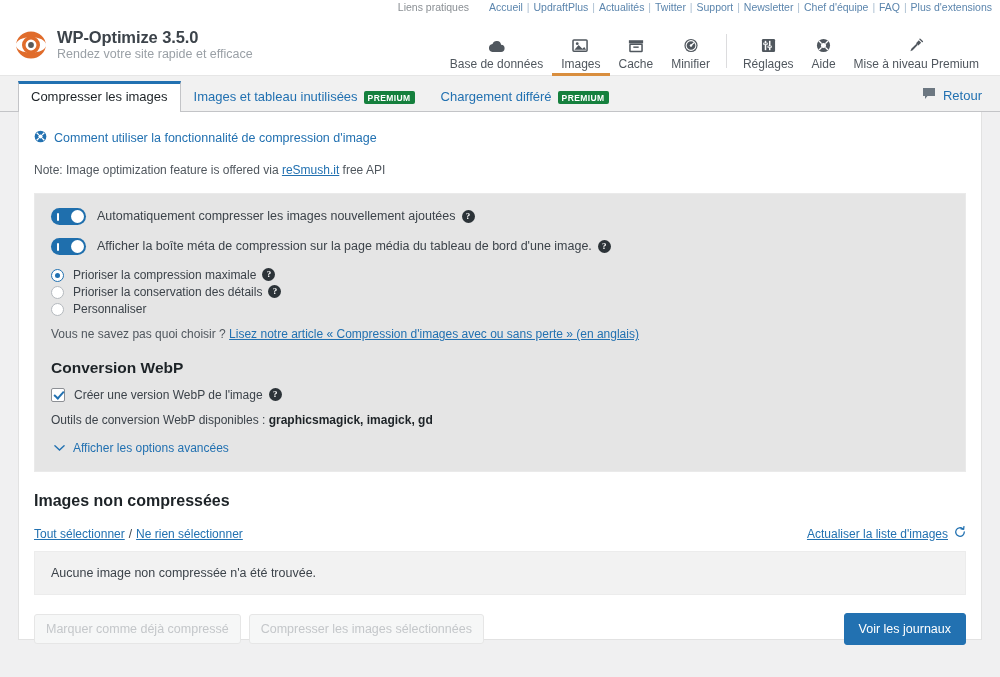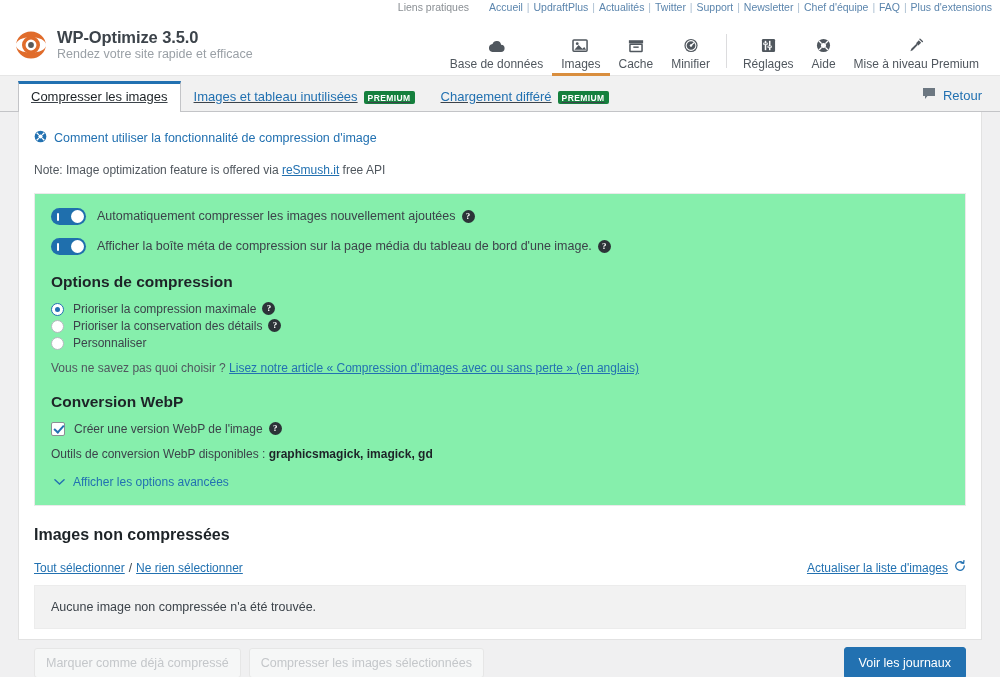--- a/index.html
+++ b/index.html
@@ -102,21 +102,21 @@
 
   
   .tabzone {
     background: #f1f1f1;
     padding: 12px 18px 0 18px;
     display: flex;
     align-items: flex-end;
     border-bottom: 1px solid #c3c4c7;
     height: 36px;
   }
-  .tabs { display: flex; align-items: flex-end; text-decoration: underline; }
+  .tabs { display: flex; align-items: flex-end; }
   .tab {
     padding: 7px 12px 7px 12px;
     font-size: 13px;
     color: #2271b1;
     cursor: pointer;
     display: flex;
     align-items: center;
     gap: 6px;
     line-height: 16px;
     border: 1px solid transparent;
@@ -179,21 +179,21 @@
     margin-top: 2px;
   }
   .note {
     font-size: 12px;
     color: #50575e;
     margin-bottom: 16px;
   }
   .note a { color: #2271b1; }
 
   .settings-box {
-    background: #86efac;
+    background: #e5e5e5;
     border: 1px solid #eaeaea;
     padding: 14px 16px 16px 16px;
     margin-bottom: 20px;
   }
 
   .toggle-row {
     display: flex;
     align-items: center;
     gap: 11px;
     margin-bottom: 13px;
@@ -535,21 +535,20 @@
       </span>
     </div>
 
     <div class="toggle-row">
       <span class="switch"></span>
       <span class="toggle-label">
         <span>Afficher la boîte méta de compression sur la page média du tableau de bord d'une image.</span><span class="help-dot">?</span>
       </span>
     </div>
 
-    <div class="sec-title">Options de compression</div>
 
     <div class="radio-row">
       <span class="radio checked"></span>
       <span>Prioriser la compression maximale</span>
       <span class="help-dot">?</span>
     </div>
     <div class="radio-row">
       <span class="radio"></span>
       <span>Prioriser la conservation des détails</span>
       <span class="help-dot">?</span>

